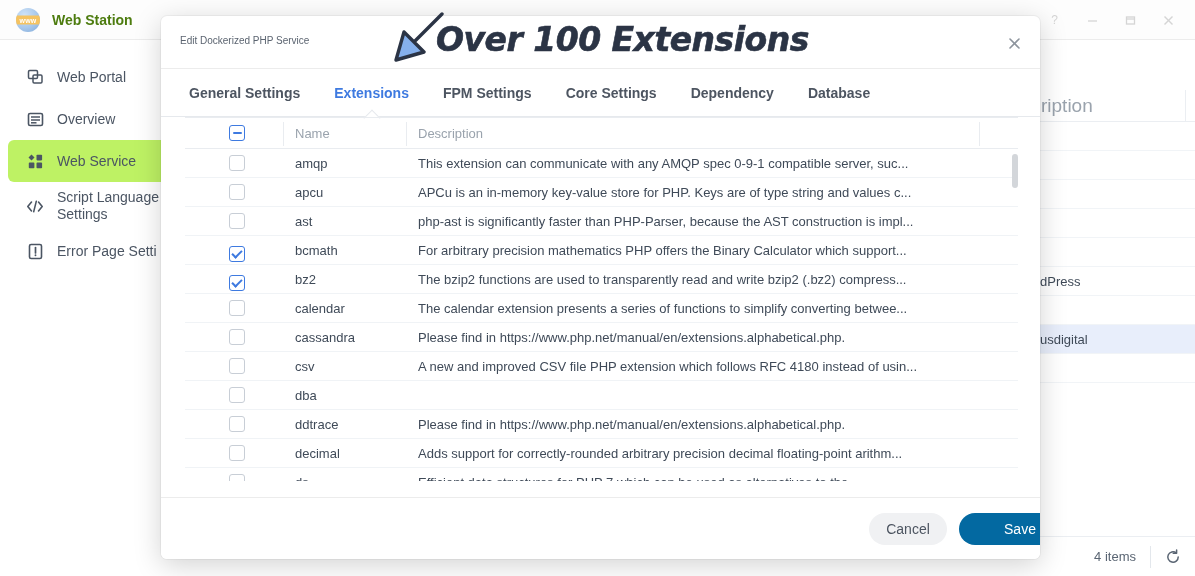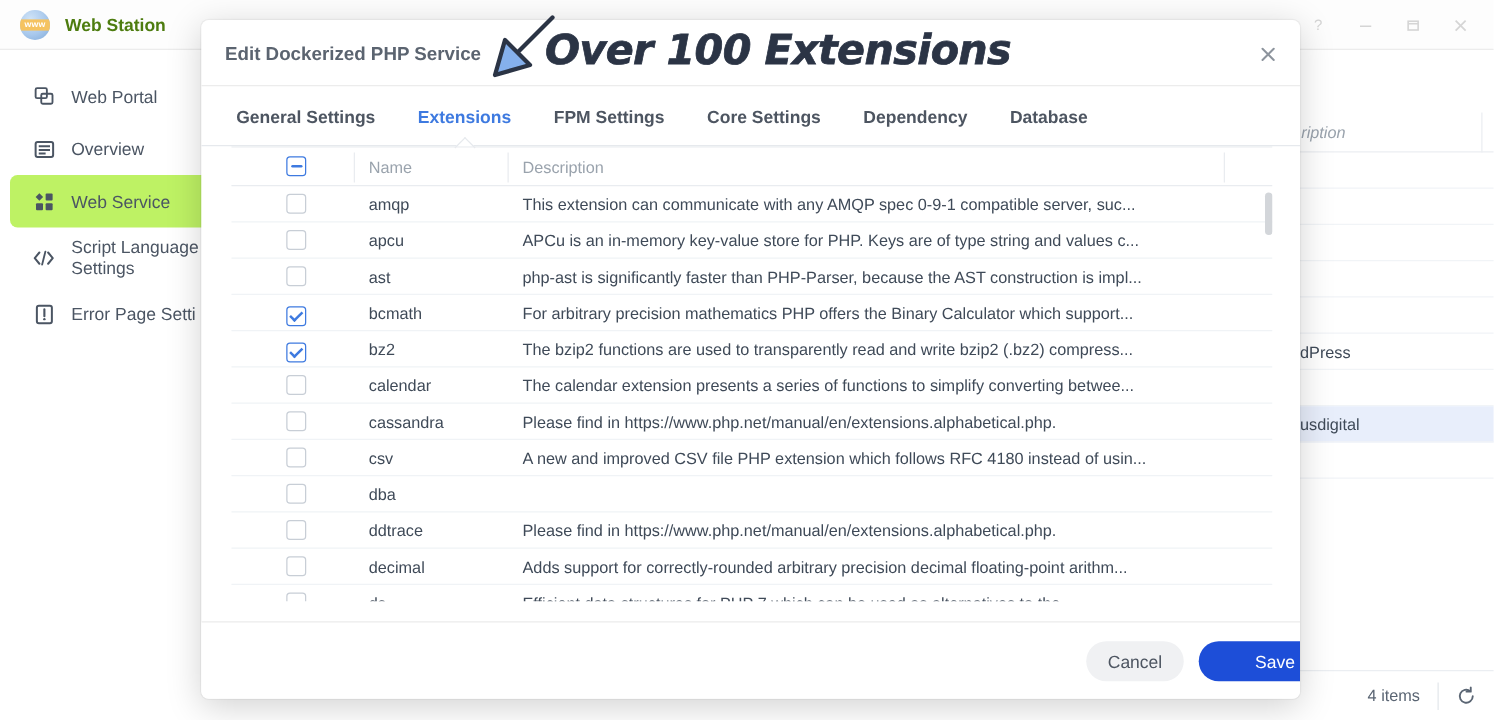--- a/index.html
+++ b/index.html
@@ -122,26 +122,25 @@
   #bg-table-head {
     position: absolute;
     left: 20px; top: 50px;
     right: 0; height: 32px;
     border-bottom: 1px solid #ebeef2;
     display: flex;
     align-items: center;
   }
   .bg-col {
     color: #9aa3ad;
-    font-size: 13px;
+    font-size: 19px;
     height: 32px;
     display: flex; align-items: center;
     border-left: 1px solid #ebeef2;
     padding-left: 10px;
-    font-style: italic;
   }
   #bg-col-desc { position: absolute; left: 778px; width: 155px; }
   #bg-col-tail { position: absolute; left: 933px; width: 30px; border-left:1px solid #ebeef2; height:32px; }
 
   .bg-row {
     position: absolute;
     left: 20px; right: 0;
     height: 29px;
     border-bottom: 1px solid #f1f4f7;
     display: flex;
@@ -186,22 +185,22 @@
   }
 
   #modal-header {
     position: relative;
     height: 53px;
     border-bottom: 1px solid #ececec;
   }
   #modal-title {
     position: absolute;
     left: 19px; top: 19px;
-    font-size: 15px;
-    font-weight: bold;
+    font-size: 10px;
+    font-weight: normal;
     color: #5b6470;
   }
   #modal-close {
     position: absolute;
     right: 13px; top: 14px;
     width: 26px; height: 26px;
     display: flex; align-items: center; justify-content: center;
     color: #8d949d;
     font-size: 16px;
     cursor: pointer;
@@ -359,21 +358,21 @@
     border: none;
     font-family: "Liberation Sans", sans-serif;
   }
   #btn-cancel {
     width: 78px;
     background: #f0f1f3;
     color: #4d5561;
   }
   #btn-save {
     width: 122px;
-    background: #1d4ed8;
+    background: #0369a1;
     color: #ffffff;
   }
 
   
   #overlay-annotation {
     position: absolute;
     left: 386px; top: 12px;
     pointer-events: none;
     z-index: 50;
   }

